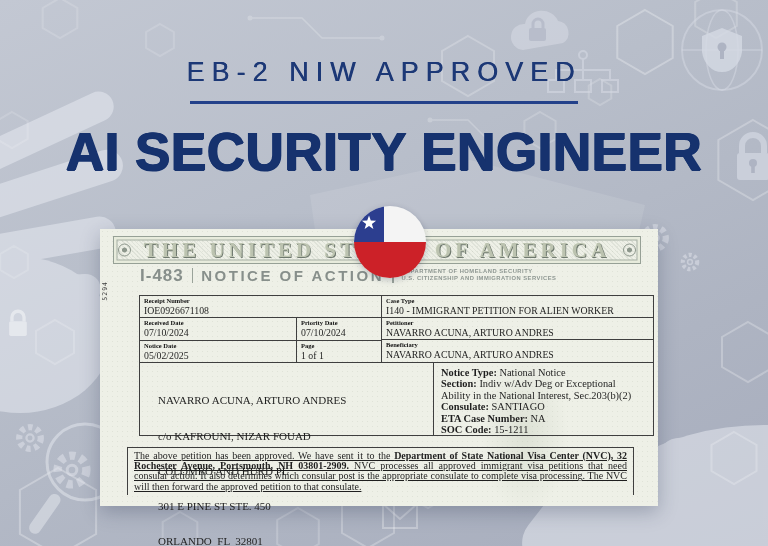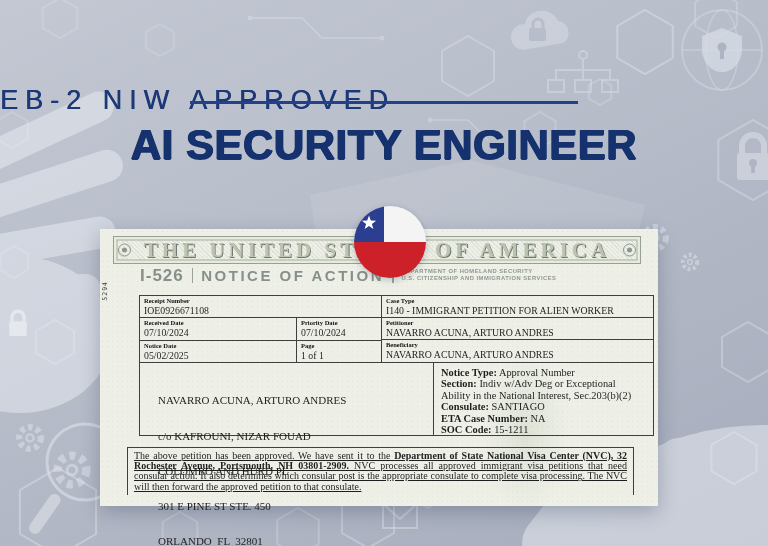--- a/index.html
+++ b/index.html
@@ -3,27 +3,27 @@
 <meta charset="utf-8">
 <style>
   html,body{margin:0;padding:0;background:#b7bdca;}
   *{box-sizing:border-box;}
   .canvas{position:relative;width:768px;height:546px;overflow:hidden;
           background:linear-gradient(155deg,#c3c8d3 0%,#b8beca 38%,#aeb4c2 72%,#a7adbd 100%);
           font-family:"Liberation Sans",sans-serif;}
   .bg-decor{position:absolute;inset:0;pointer-events:none;}
 
   
-  .badge{position:absolute;top:57px;left:0;width:100%;text-align:left;
+  .badge{position:absolute;top:57px;left:0;width:100%;text-align:center;
          font-size:27px;letter-spacing:7px;color:#1c3876;
-         text-shadow:0.4px 0 0 currentColor;margin-top:28px;}
+         text-shadow:0.4px 0 0 currentColor;}
   .underline{position:absolute;top:101px;left:50%;transform:translateX(-50%);
              width:388px;height:2.5px;background:#23418a;}
   .main-title{position:absolute;top:121px;left:0;width:100%;margin:0;text-align:center;
-              font-size:42px;font-weight:bold;letter-spacing:0.5px;color:#16326e;
+              font-size:53px;font-weight:bold;letter-spacing:0.5px;color:#16326e;
               text-shadow:0.8px 0 0 currentColor,-0.8px 0 0 currentColor,0 0.5px 0 currentColor;}
 
   
   .flag{position:absolute;left:354px;top:206px;width:72px;height:72px;border-radius:50%;
         overflow:hidden;z-index:5;box-shadow:0 2px 6px rgba(30,40,70,.25);}
 
   
   .doc{position:absolute;left:100px;top:229px;width:558px;height:277px;z-index:3;
        background-color:#eef0e7;
        background-image:radial-gradient(rgba(150,165,140,0.16) 0.6px,transparent 0.7px);
@@ -207,21 +207,21 @@
 
     <div class="edge-num">5294</div>
 
     <div class="banner">
       <span class="rosette l"></span>
       <span class="banner-text">THE UNITED STATES OF AMERICA</span>
       <span class="rosette r"></span>
     </div>
 
     <div class="formline">
-      <span class="f797">I-526</span>
+      <span class="f797">I-483</span>
       <span class="fsep"></span>
       <span class="fnoa">NOTICE OF ACTION</span>
       <span class="fsep"></span>
       <span class="fagency">
         <span>DEPARTMENT OF HOMELAND SECURITY</span><br>
         <span>U.S. CITIZENSHIP AND IMMIGRATION SERVICES</span>
       </span>
     </div>
 
     <div class="notice-body">
@@ -269,21 +269,21 @@
       </div>
       <div class="lower" style="border-top:1px solid #3f3f3f;">
         <div class="addr">
           <div>NAVARRO ACUNA, ARTURO ANDRES</div>
           <div>c/o KAFROUNI, NIZAR FOUAD</div>
           <div>COLOMBO AND HURD PL</div>
           <div>301 E PINE ST STE. 450</div>
           <div>ORLANDO  FL  32801</div>
         </div>
         <div class="ndet">
-          <div><span class="b">Notice Type:</span> <span>Approval Number</span></div>
+          <div><span class="b">Notice Type:</span> <span>National Notice</span></div>
           <div><span class="b">Section:</span> <span>Indiv w/Adv Deg or Exceptional Ability in the National Interest, Sec.203(b)(2)</span></div>
           <div><span class="b">Consulate:</span> <span>SANTIAGO</span></div>
           <div><span class="b">ETA Case Number:</span> <span>NA</span></div>
           <div><span class="b">SOC Code:</span> <span>15-1211</span></div>
         </div>
       </div>
     </div>
 
     <div class="parabox">
       <div class="para">

